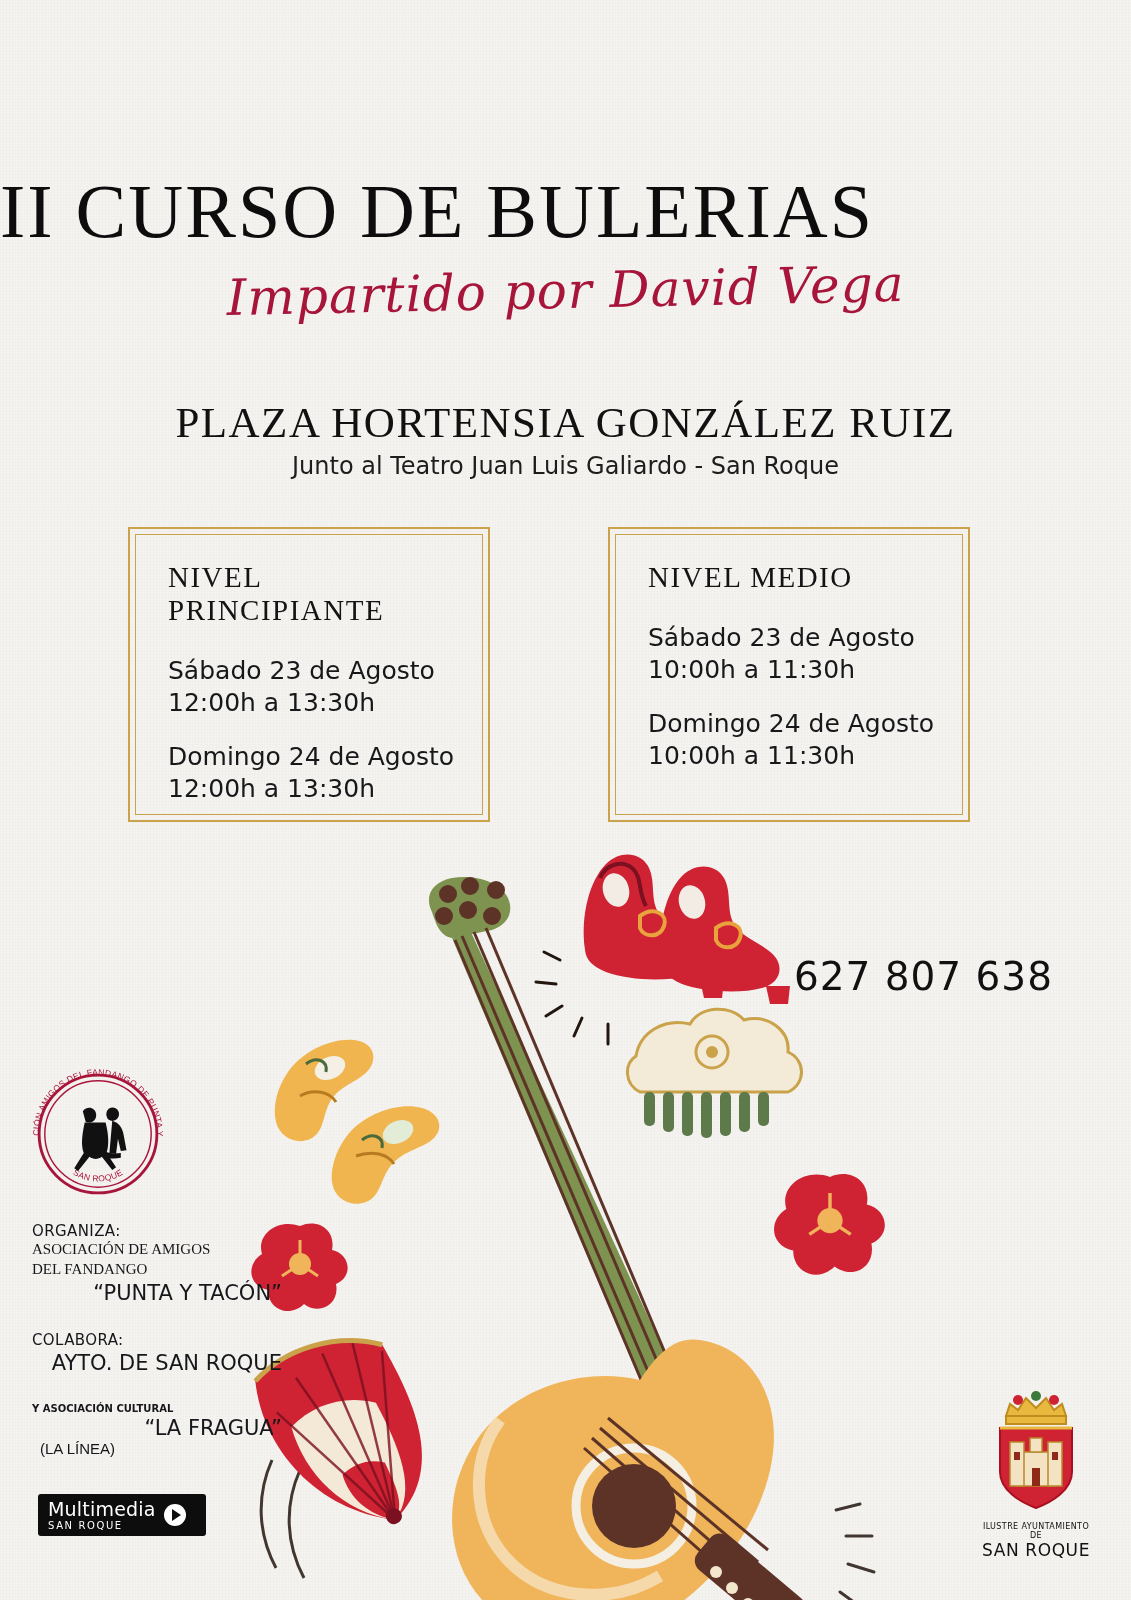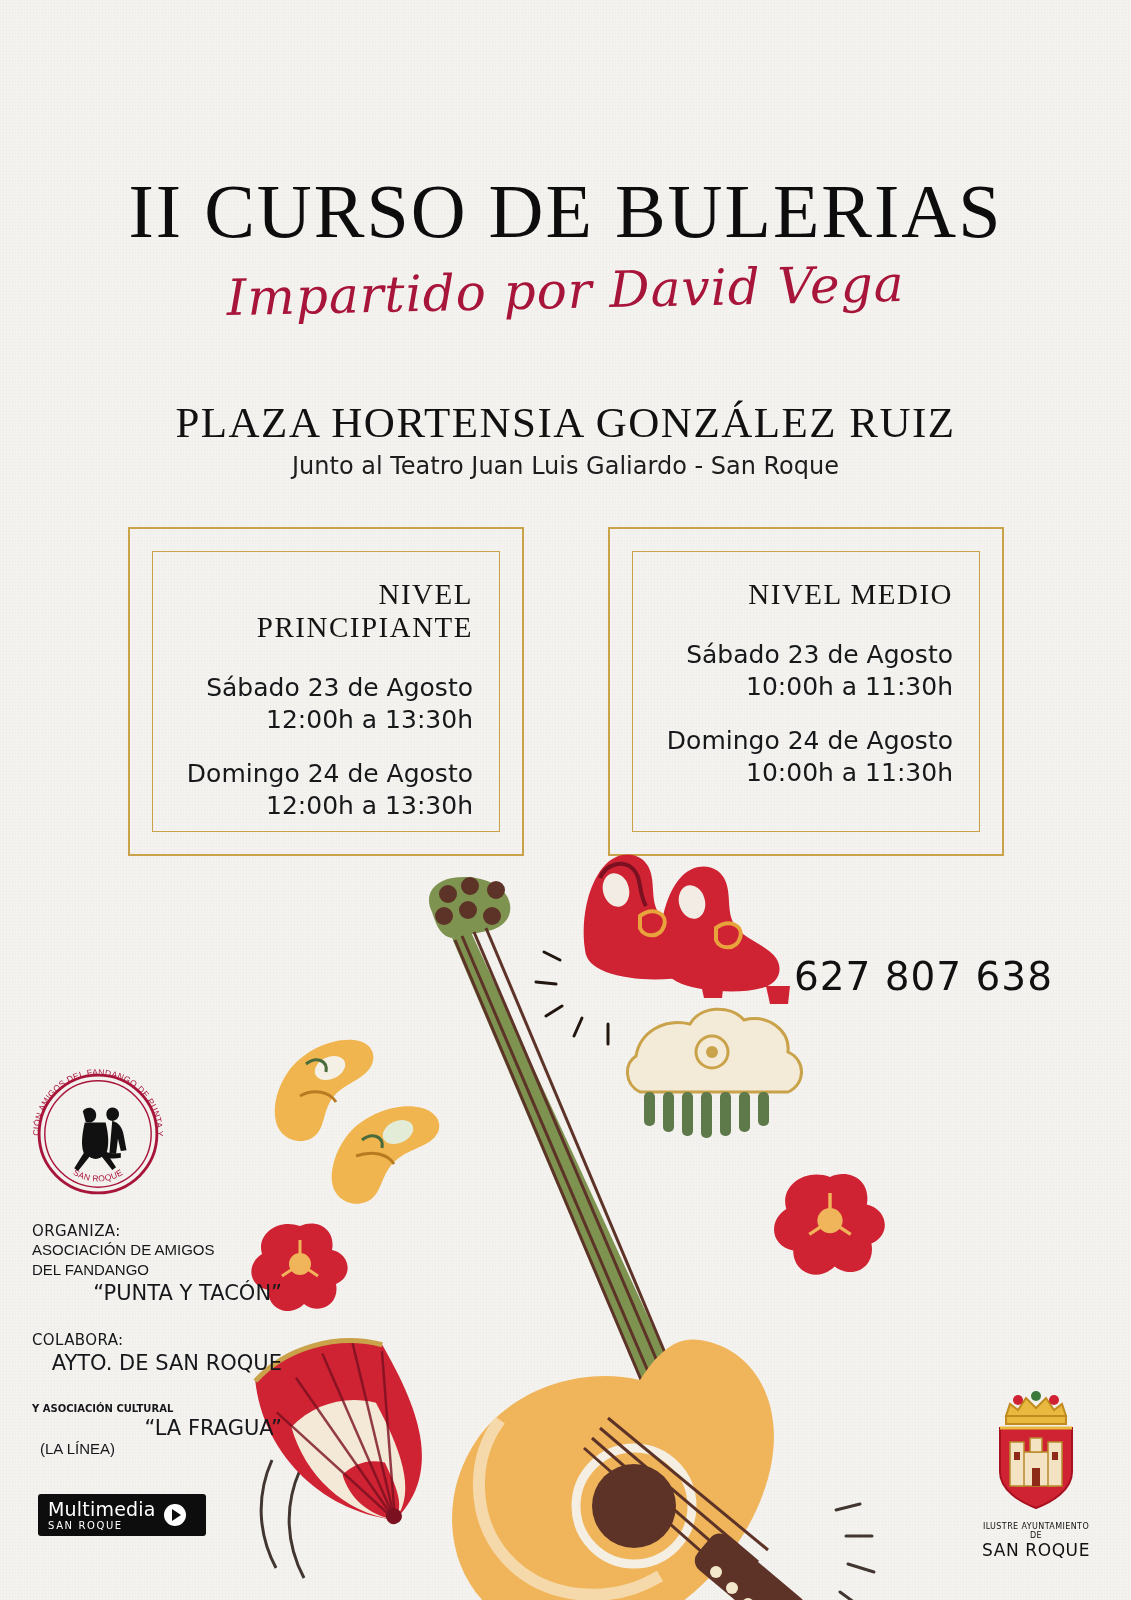--- a/index.html
+++ b/index.html
@@ -32,21 +32,20 @@
     font-size: 42px;
     color: #1b1b1b;
     letter-spacing: 0.5px;
     font-family: "DejaVu Sans", sans-serif;
   }
   .main-title {
     position: absolute;
     top: 168px;
     left: 0;
     right: 0;
-    text-align: center;
     font-family: "Liberation Serif", serif;
     font-size: 76px;
     letter-spacing: 2px;
     color: #0d0d0d;
     white-space: nowrap;
   }
   .subtitle-script {
     position: absolute;
     top: 262px;
     left: 0;
@@ -77,23 +76,22 @@
     right: 0;
     text-align: center;
     font-size: 24px;
     color: #1d1d1d;
     font-family: "DejaVu Sans", sans-serif;
   }
   
   .level-box {
     position: absolute;
     border: 2px solid #c9a24a;
-    padding: 22px;
+    padding: 5px;
     background: transparent;
-    text-align: right;
   }
   .level-box .inner {
     border: 1px solid #c9a24a;
     height: 100%;
     box-sizing: border-box;
     padding: 26px 26px 20px 32px;
   }
   #box-principiante { left: 128px; top: 527px; width: 348px; height: 281px; }
   #box-medio { left: 608px; top: 527px; width: 348px; height: 281px; }
   .level-title {
@@ -138,21 +136,21 @@
     color: #15171a;
   }
   .credits .lbl {
     font-size: 15px;
     letter-spacing: 0.4px;
     font-family: "DejaVu Sans", sans-serif;
   }
   .credits .org-name {
     font-size: 15px;
     line-height: 1.3;
-    font-family: Liberation Sans, sans-serif;
+    font-family: Liberation Serif, serif;
   }
   .credits .big {
     font-size: 21px;
     margin-top: 2px;
     font-family: "DejaVu Sans", sans-serif;
     text-align: right;
   }
   .credits .gap { height: 26px; }
   .credits .small-note {
     font-size: 10px;

